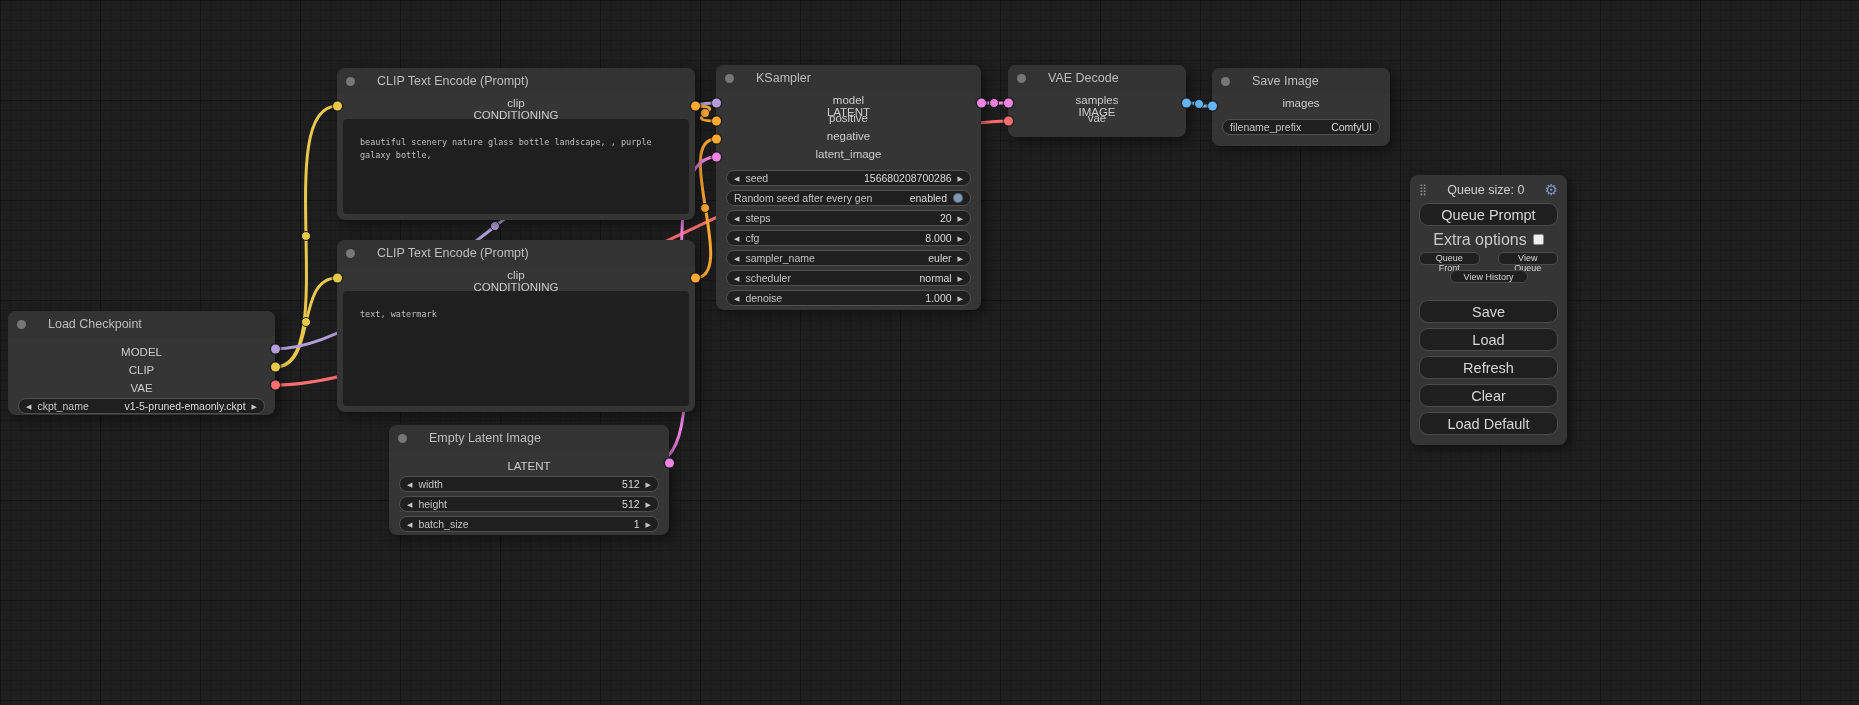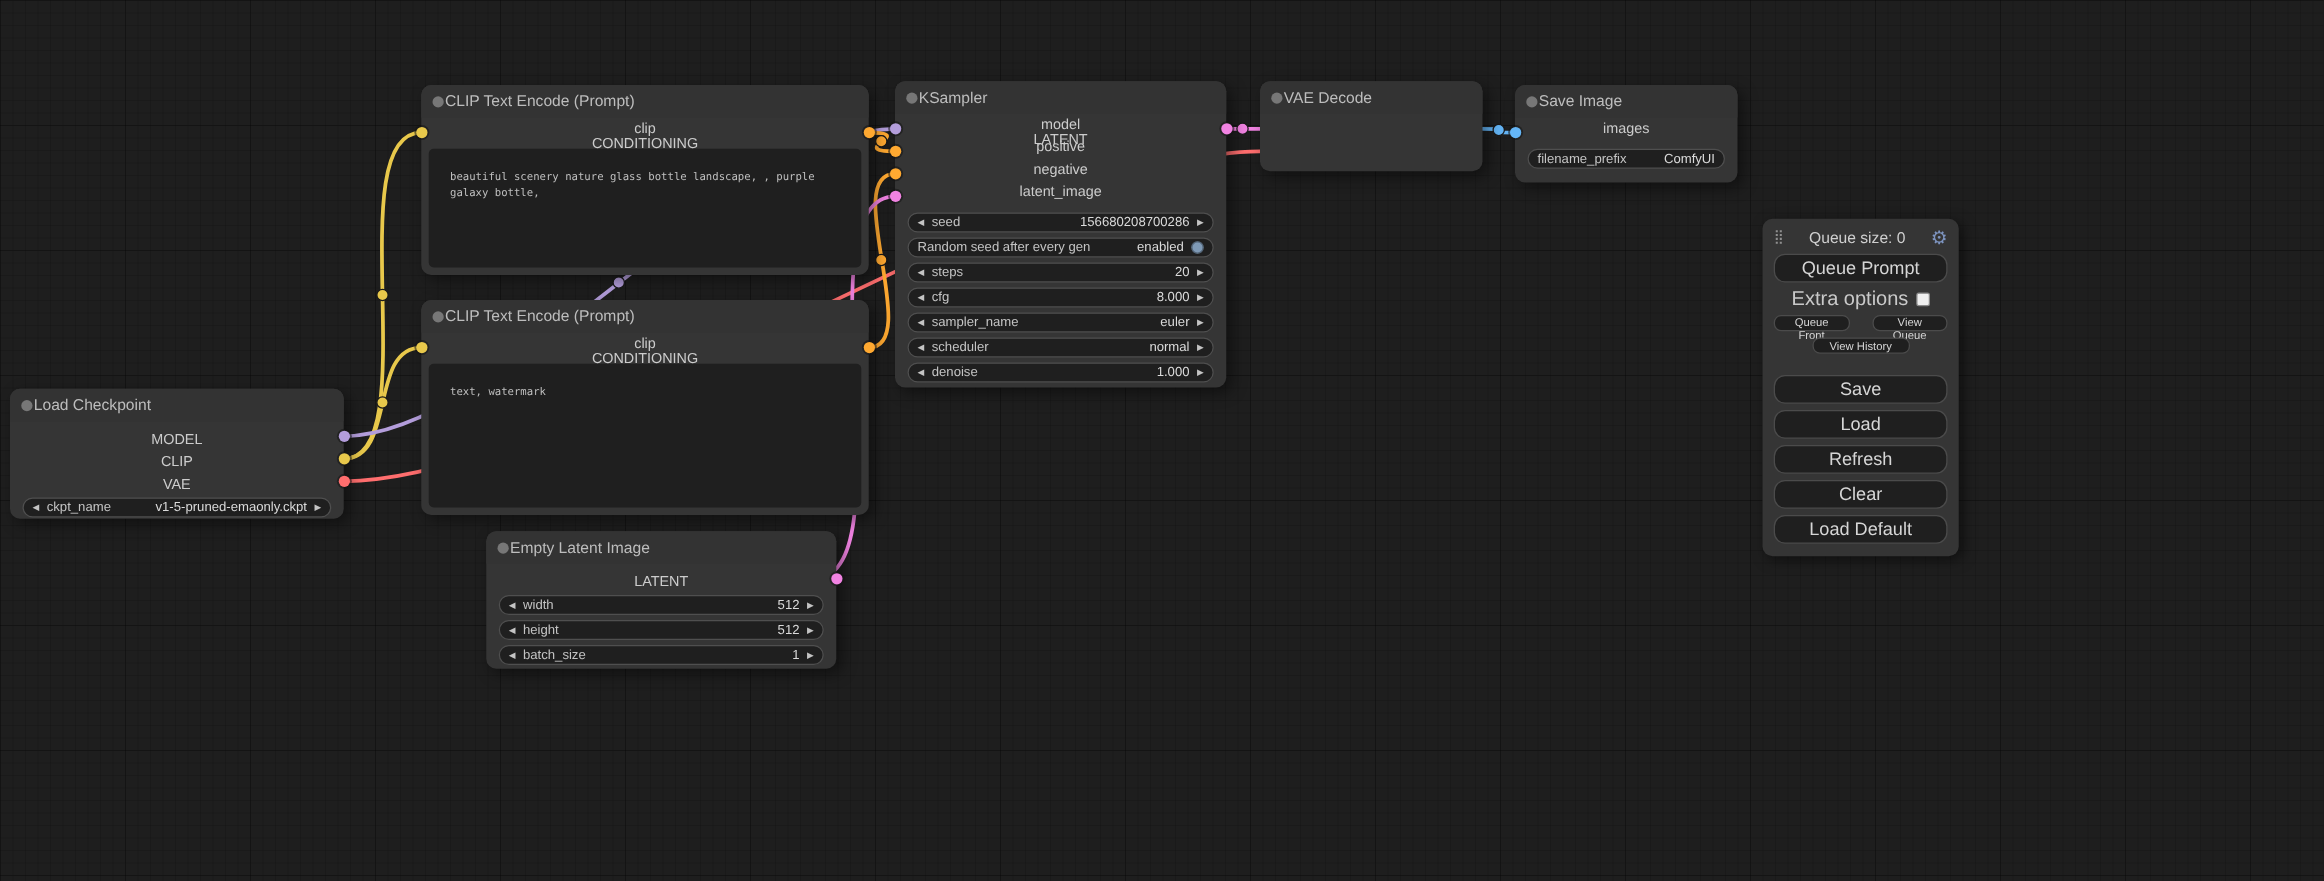--- a/index.html
+++ b/index.html
@@ -22,21 +22,21 @@
   .wire { fill:none; stroke-width:3; stroke-linecap:round; }
   .link-dot { stroke:#191919; stroke-width:1; }
 
   .node {
     position:absolute; z-index:2;
     background:#353535; border-radius:8px;
     box-shadow:4px 4px 12px rgba(0,0,0,0.45);
     color:#c9c9c9;
   }
   .node-title {
-    height:26px; display:flex; align-items:center; gap:1px;
+    height:26px; display:flex; align-items:center; gap:22px;
     padding:0 9px; background:#333333; border-radius:8px 8px 0 0;
     color:#bdbdbd; font-size:12.5px; white-space:nowrap;
   }
   .collapse-dot { width:9px; height:9px; border-radius:50%; background:#777; flex:none; }
   .node-body { padding-top:3px; }
   .slot-row {
     position:relative; height:18px; display:flex; align-items:center;
     padding:0 11px; font-size:11.5px; color:#cccccc;flex-direction:column;
   }
   .grow { flex:1; }
@@ -276,20 +276,33 @@
         <span class="arrow">▶</span>
       </div>
     </div>
   </div>
 
   <div class="node" style="left:1008px; top:65px; width:178px; height:72px;">
     <div class="node-title">
       <span class="collapse-dot"></span>
       <span>VAE Decode</span>
     </div>
+    <div class="node-body">
+      <div class="slot-row">
+        <span class="dot in" style="background-color: rgb(241, 131, 226);"></span>
+        <span>samples</span>
+        <span class="grow"></span>
+        <span>IMAGE</span>
+        <span class="dot out" style="background-color: rgb(100, 181, 246);"></span>
+      </div>
+      <div class="slot-row">
+        <span class="dot in" style="background-color: rgb(255, 110, 110);"></span>
+        <span>vae</span>
+      </div>
+    </div>
   </div>
 
   <div class="node" style="left:1212px; top:68px; width:178px; height:78px;">
     <div class="node-title">
       <span class="collapse-dot"></span>
       <span>Save Image</span>
     </div>
     <div class="node-body">
       <div class="slot-row">
         <span class="dot in" style="background-color: rgb(100, 181, 246);"></span>

